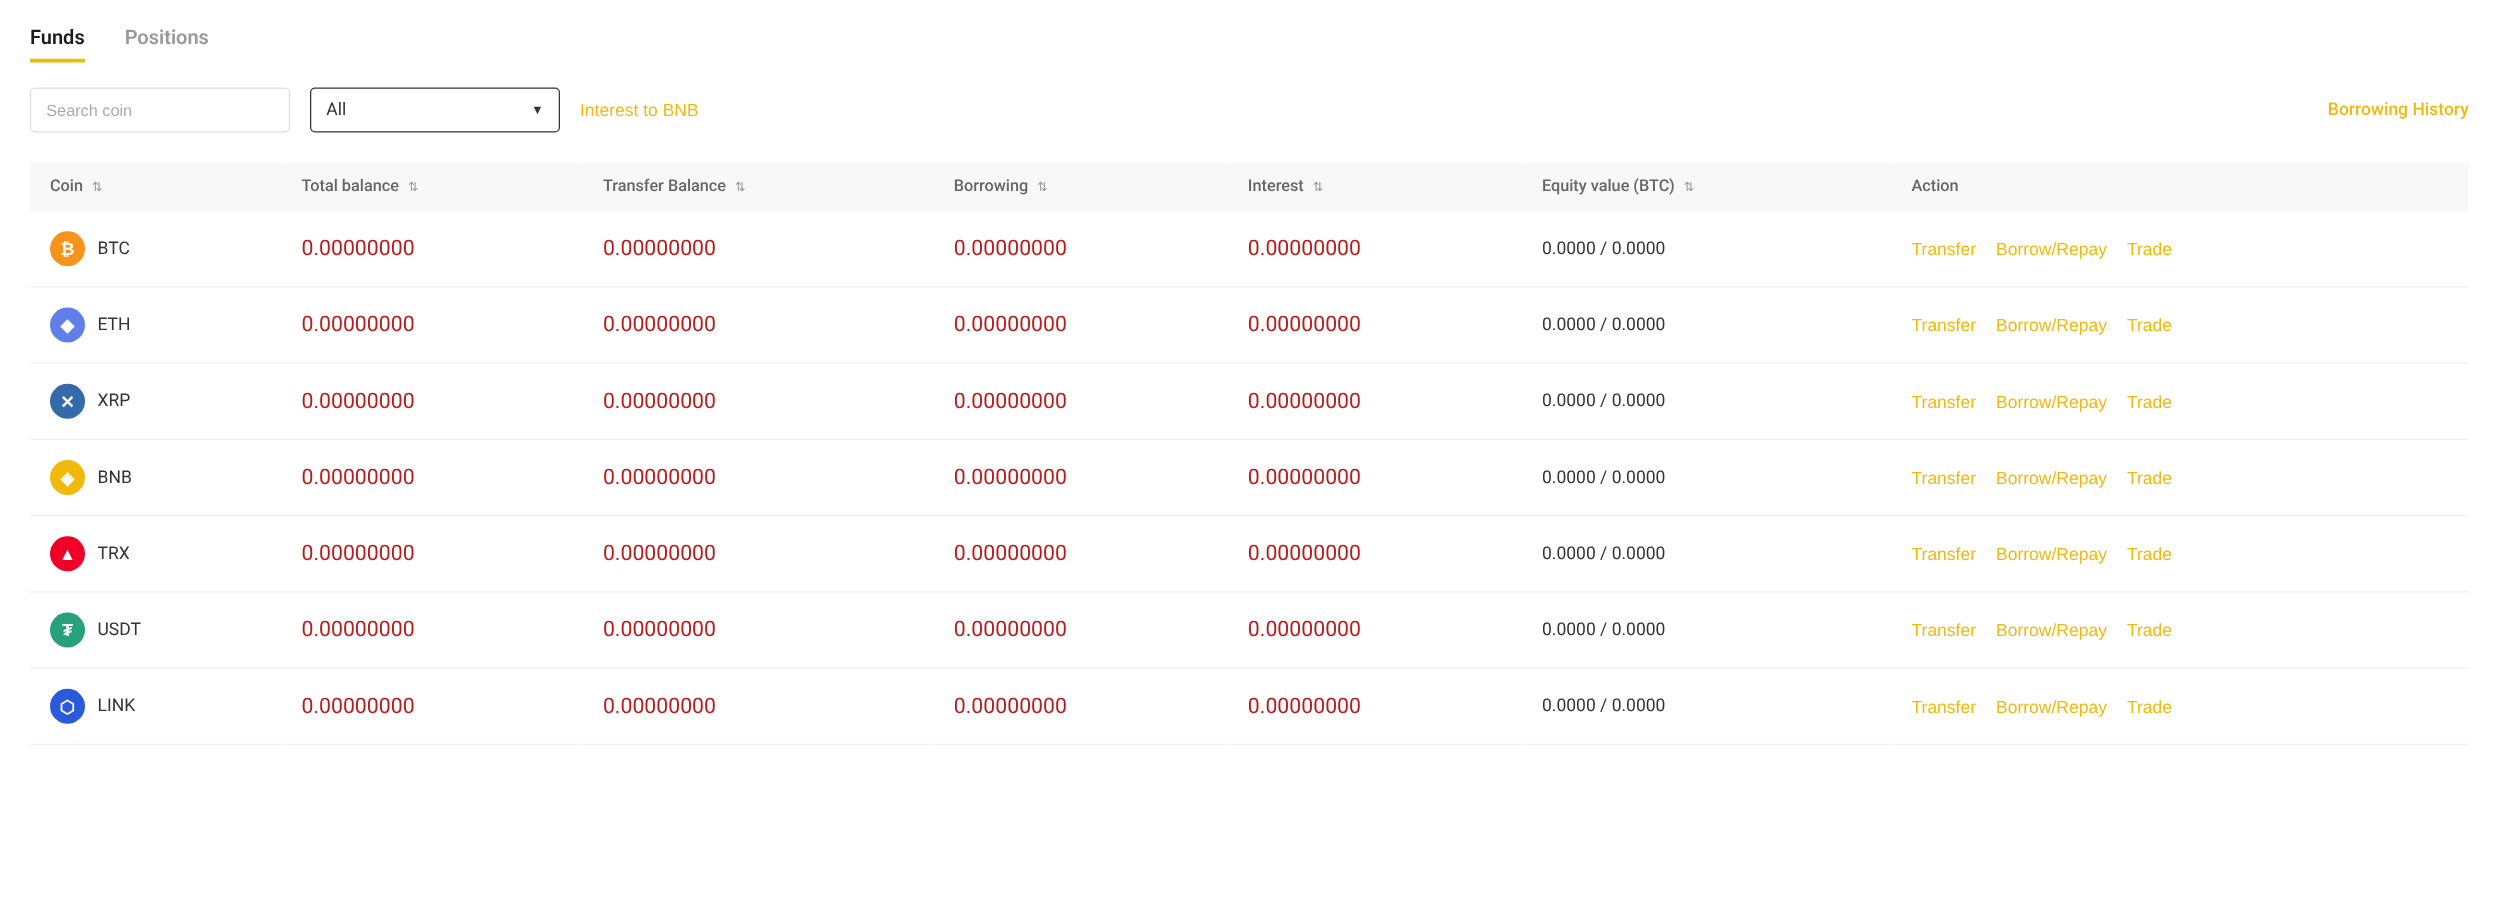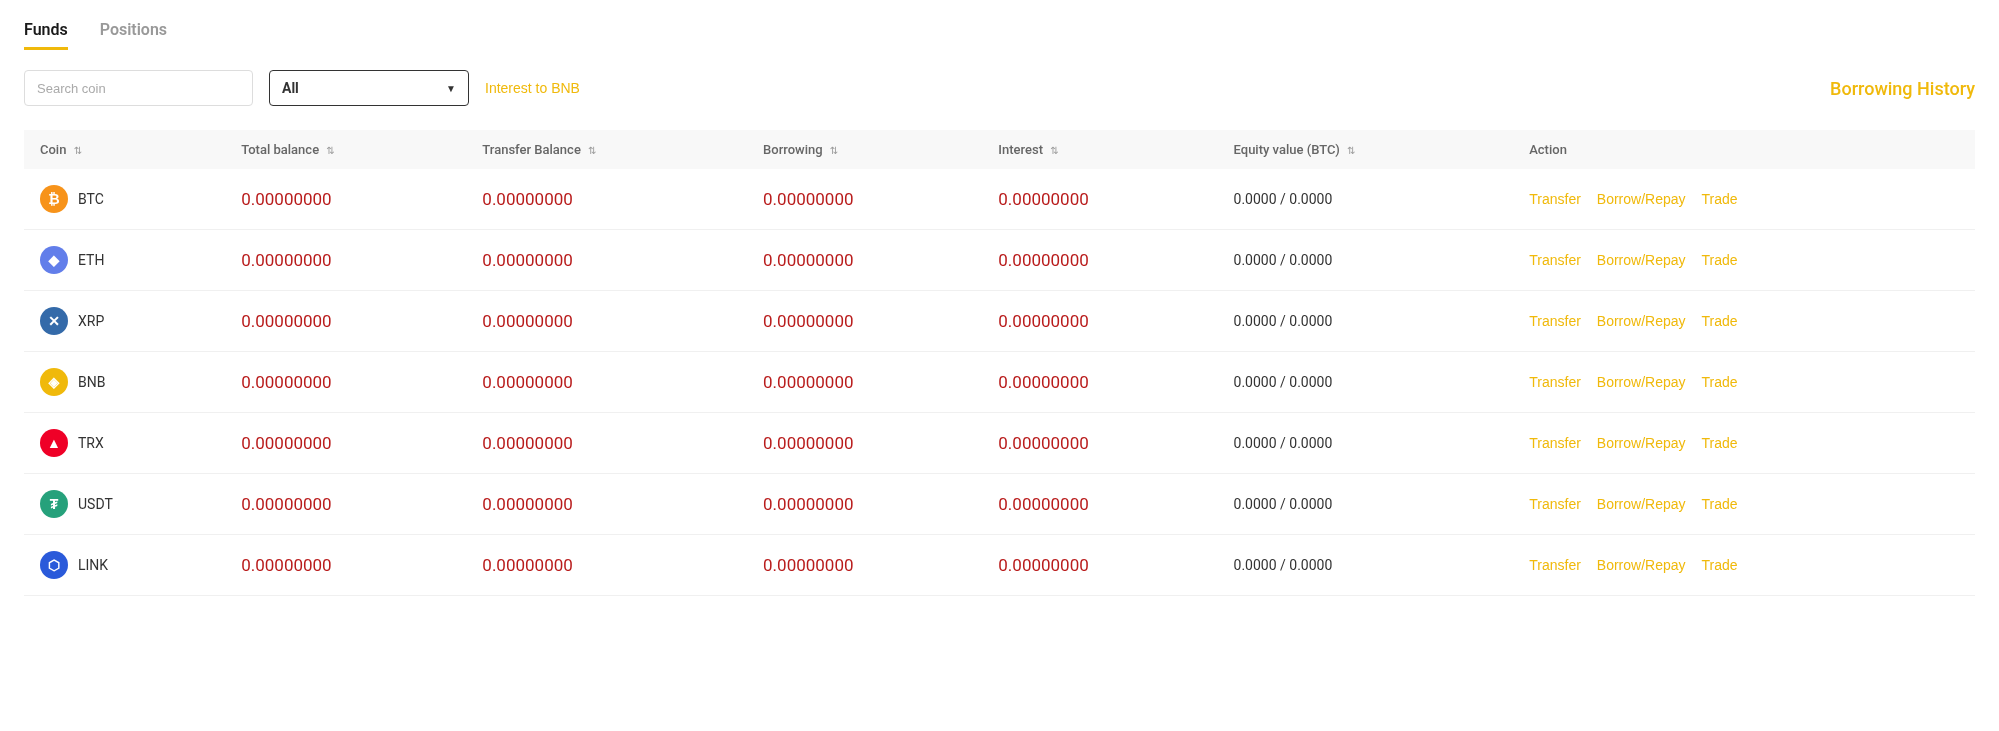--- a/index.html
+++ b/index.html
@@ -35,62 +35,62 @@
       border-bottom: 3px solid #f0b90b;
     }
     
     .toolbar {
       display: flex;
       align-items: center;
       gap: 16px;
       margin-bottom: 24px;
     }
     .search-input {
-      width: 229px;
+      width: 208px;
       height: 36px;
       border: 1px solid #ddd;
       border-radius: 4px;
       padding: 0 12px;
       font-size: 13px;
       color: #666;
       outline: none;
       background: #fff;
     }
     .search-input::placeholder { color: #aaa; }
     .dropdown {
       display: flex;
       align-items: center;
       justify-content: space-between;
       width: 200px;
       height: 36px;
       border: 1px solid #333;
       border-radius: 4px;
       padding: 17px 12px;
       font-size: 14px;
-      font-weight: 700;
+      font-weight: 400;
       cursor: pointer;
       background: #fff;
     }
     .dropdown-arrow {
       font-size: 10px;
       color: #333;
     }
     .convert-btn {
       color: #f0b90b;
       font-size: 14px;
       font-weight: 500;
       cursor: pointer;
       text-decoration: none;
       background: none;
       border: none;
     }
     .borrowing-history {
       margin-left: auto;
       color: #f0b90b;
-      font-size: 18px;
+      font-size: 14px;
       font-weight: 500;
       cursor: pointer;
       text-decoration: none;
     }
     
     .table-wrap {
       width: 100%;
     }
     table {
       width: 100%;

